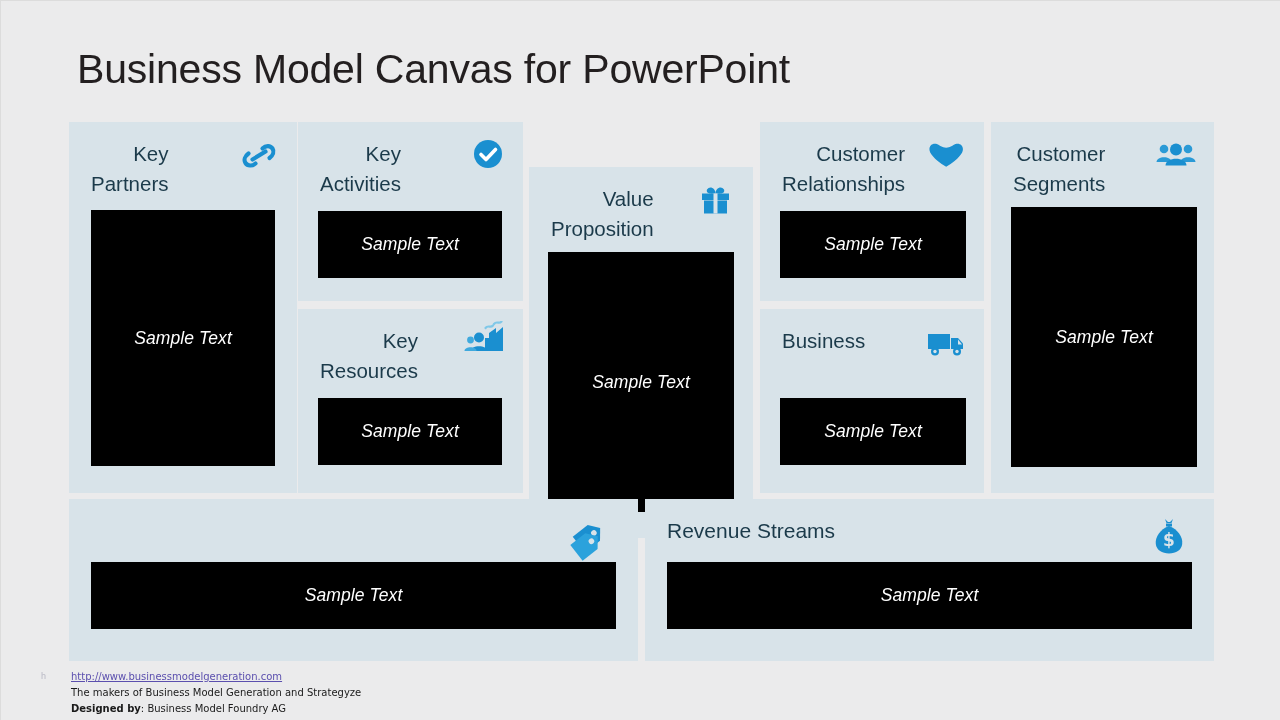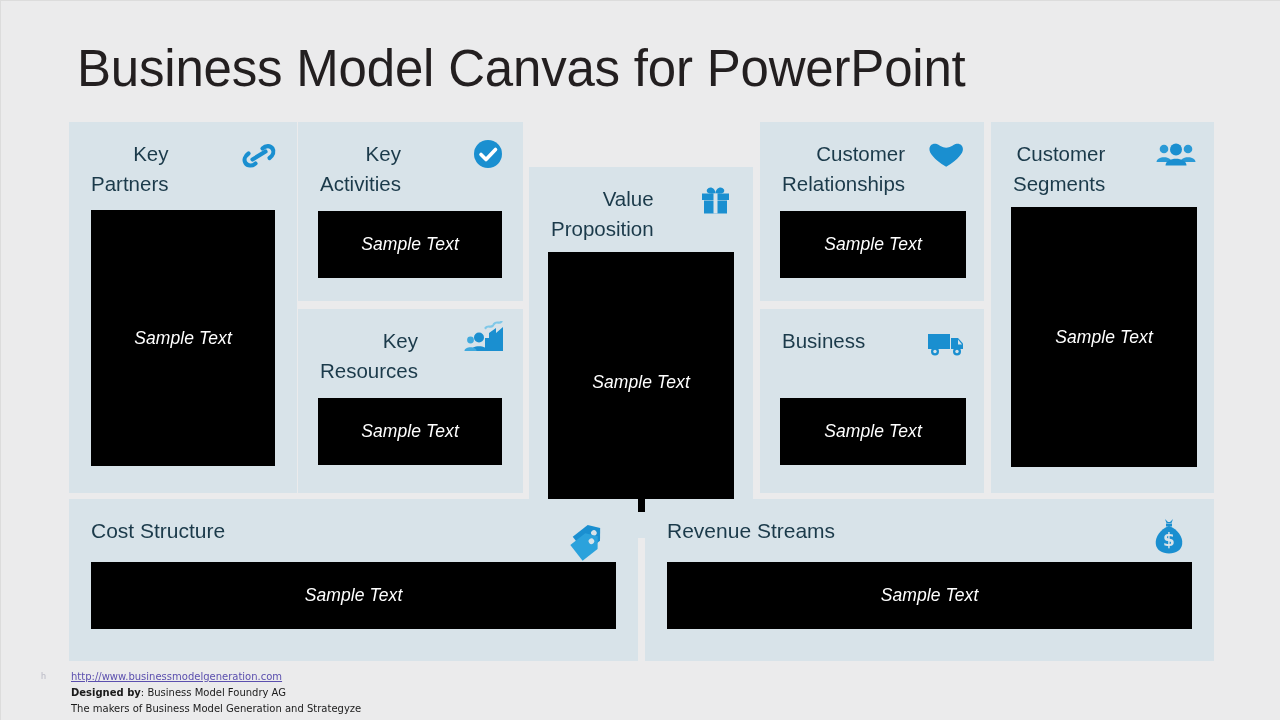--- a/index.html
+++ b/index.html
@@ -22,21 +22,21 @@
     box-sizing: border-box;
     border-top: 1px solid #dcdcdc;
     border-left: 1px solid #dcdcdc;
   }
 
   
   #page-title {
     position: absolute;
     left: 76px;
     top: 40px;
-    font-size: 51px;
+    font-size: 41px;
     line-height: 56px;
     color: #231f20;
     font-weight: normal;
     letter-spacing: -0.2px;
     white-space: nowrap;
   }
 
   
   #canvas {
     position: absolute;
@@ -254,21 +254,20 @@
           <circle cx="22" cy="11.5" r="6" fill="#1a8fd0"></circle>
           <path d="M11.5 27.5 C11.5 18.5, 32.5 18.5, 32.5 27.5 Z" fill="#1a8fd0"></path>
         </svg>
       </span>
       <div class="sample-box" style="left:20px; top:85px; width:186px; height:260px;">
         <span>Sample Text</span>
       </div>
     </div>
 
     <div class="wide-panel" style="left:0px; top:377px; width:569px; height:162px;">
-      <div class="wide-title">Cost Structure</div>
       <span class="wide-icon" style="right:22px; top:20px;">
         <svg viewBox="0 0 46 42" width="46" height="42">
           <g transform="rotate(-38 23 21)">
             <path d="M9 6 L28 6 L36 16 L28 26 L9 26 Z" fill="#1a8fd0"></path>
             <circle cx="28" cy="16" r="2.8" fill="#d8e3e9"></circle>
           </g>
           <g transform="rotate(-38 23 21) translate(-7,5)">
             <path d="M9 6 L28 6 L36 16 L28 26 L9 26 Z" fill="#2ba2dc"></path>
             <circle cx="28" cy="16" r="2.8" fill="#d8e3e9"></circle>
           </g>
@@ -293,17 +292,17 @@
       <div class="sample-box" style="left:22px; top:63px; width:525px; height:67px;">
         <span>Sample Text</span>
       </div>
     </div>
 
   </div>
 
   <div id="footer-mark">h</div>
   <div id="footer">
     <span id="footer-link">http://www.businessmodelgeneration.com</span>
+    <span id="footer-makers">The makers of Business Model Generation and Strategyze</span>
     <span id="footer-designed"><b>Designed by</b><span>: Business Model Foundry AG</span></span>
-    <span id="footer-makers">The makers of Business Model Generation and Strategyze</span>
   </div>
 
 </div>
 
 </body></html>

